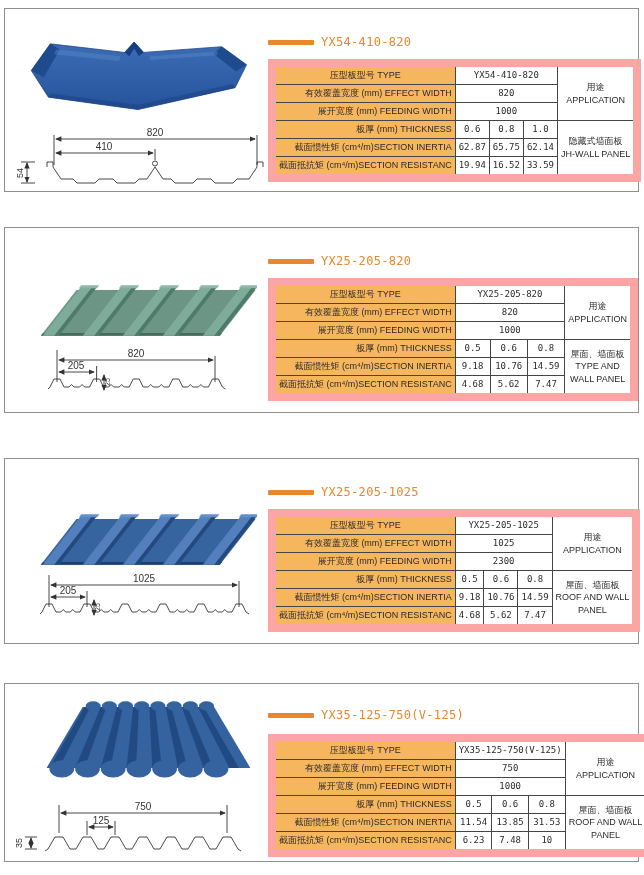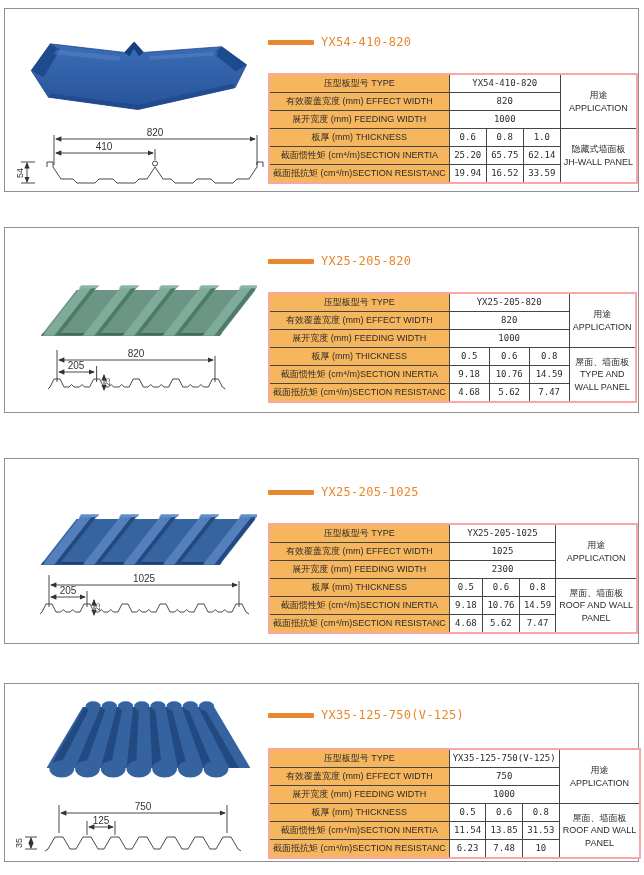--- a/index.html
+++ b/index.html
@@ -21,29 +21,29 @@
   .profile-svg{position:absolute;left:4px;}
 
   .title-row{position:absolute;left:263px;display:flex;align-items:center;gap:7px;}
   .title-bar{width:46px;height:5px;background:#e8872b;border-radius:1px;}
   .title-text{
     color:#e8872b;font-family:"DejaVu Sans Mono",monospace;
     font-size:12px;letter-spacing:0.3px;white-space:nowrap;
   }
 
   table.spec{
-    position:absolute;left:263px;top:64px;
-    border-collapse:collapse;border:2px solid #fca5a5;
+    position:absolute;left:263px;top:50px;
+    border-collapse:collapse;border:8px solid #fca5a5;
     table-layout:fixed;
   }
   table.spec td{
     border:1px solid #454545;height:17px;padding:0 3px;
     font-size:9px;line-height:1.1;overflow:hidden;white-space:nowrap;
   }
-  td.lab{background:#f6b65e;text-align:center;padding-left:4px;}
+  td.lab{background:#f6b65e;text-align:right;padding-left:4px;}
   td.lab.cen{text-align:center;}
   td.val{
     text-align:center;background:#fff;
     font-family:"DejaVu Sans Mono",monospace;font-size:9.5px;
   }
   td.app{background:#fff;text-align:center;font-size:9px;vertical-align:middle;white-space:normal;margin-left:32px;}
   td.app div{line-height:1.35;}
 
   svg text{font-family:"Liberation Sans",sans-serif;fill:#333;}
 </style>
@@ -126,21 +126,21 @@
       <td class="val">0.8</td>
       <td class="val">1.0</td>
       <td class="app" rowspan="3">
         <div>隐藏式墙面板</div>
         <div>JH-WALL PANEL</div>
         <div></div>
       </td>
     </tr>
     <tr>
       <td class="lab">截面惯性矩 (cm⁴/m)SECTION INERTIA</td>
-      <td class="val">25.20</td>
+      <td class="val">62.87</td>
       <td class="val">65.75</td>
       <td class="val">62.14</td>
     </tr>
     <tr>
       <td class="lab">截面抵抗矩 (cm⁴/m)SECTION RESISTANC</td>
       <td class="val">19.94</td>
       <td class="val">16.52</td>
       <td class="val">33.59</td>
     </tr>
   </tbody>

